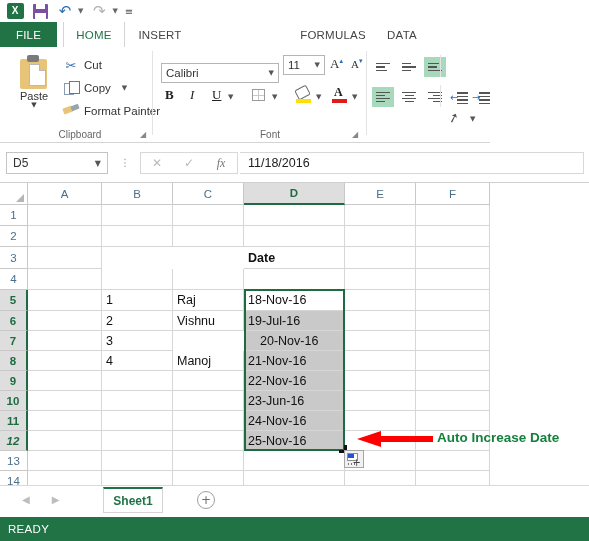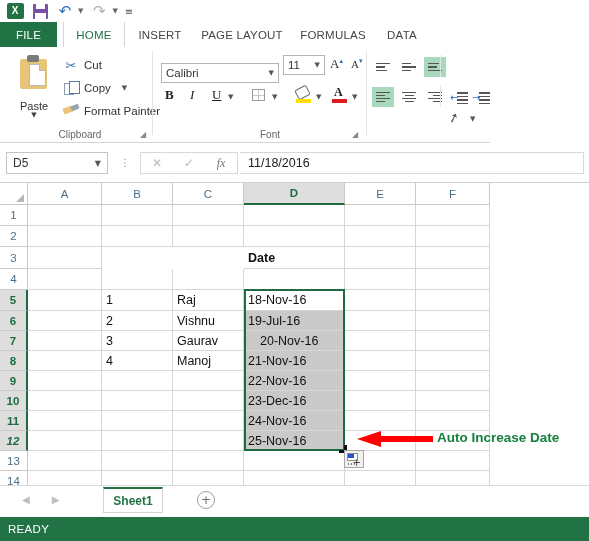--- a/index.html
+++ b/index.html
@@ -48,21 +48,21 @@
   .grp-div { position:absolute; top:4px; width:1px; height:84px; background:#e3e3e3; }
   .dialog-launcher { position:absolute; bottom:3px; font-size:8px; color:#888; font-family:"DejaVu Sans",sans-serif; }
 
   
   .clip-paste { position:absolute; left:8px; top:6px; width:52px; height:74px; display:flex; flex-direction:column; align-items:center; }
   .clipboard-img { width:30px; height:34px; position:relative; margin-top:2px; }
   .cb-body { position:absolute; left:1px; top:4px; width:27px; height:30px; background:#e8c478; border-radius:2px; }
   .cb-clip { position:absolute; left:8px; top:0px; width:12px; height:7px; background:#7a7a7a; border-radius:2px; }
   .cb-page { position:absolute; left:10px; top:9px; width:17px; height:22px; background:#fff; border:1px solid #b9b9b9; }
   .cb-page:after { content:""; position:absolute; right:-1px; top:-1px; width:6px; height:6px; background:#e8c478; border-left:1px solid #b9b9b9; border-bottom:1px solid #b9b9b9;}
-  .paste-txt { font-size:11px; color:#333; margin-top:11px; }
+  .paste-txt { font-size:11px; color:#333; margin-top:1px; }
   .paste-caret { font-size:7px; color:#444; line-height:6px; font-family:"DejaVu Sans",sans-serif; }
 
   .clip-item { position:absolute; left:63px; display:flex; align-items:center; gap:5px; font-size:11.5px; color:#333; height:18px;}
   .ci-ico { width:16px; height:15px; position:relative; display:flex; align-items:center; justify-content:center; font-size:12px; }
   .cut-ico { color:#3f6fb0; font-family:"DejaVu Sans",sans-serif; font-size:13px; }
   .copy-ico { width:15px; height:14px; position:relative; }
   .copy-ico:before { content:""; position:absolute; left:0; top:2px; width:8px; height:10px; background:#fff; border:1px solid #8a9cb5;}
   .copy-ico:after { content:""; position:absolute; left:5px; top:0px; width:9px; height:11px; background:#fff; border:1px solid #5d79a5;}
   .fp-ico { width:16px; height:14px; position:relative; }
   .fp-ico:before { content:""; position:absolute; left:0; top:3px; width:10px; height:6px; background:#e8c478; transform:rotate(-20deg); border-radius:1px;}
@@ -190,23 +190,20 @@
     <div class="tabs-bg"></div>
     <div class="tab tab-file">
         <span>FILE</span>
       </div>
     <div class="tab tab-home">
         <span>HOME</span>
       </div>
     <div class="tab tab-insert">
         <span>INSERT</span>
       </div>
-    <div class="tab tab-pagelayout">
-        <span>PAGE LAYOUT</span>
-      </div>
     <div class="tab tab-formulas">
         <span>FORMULAS</span>
       </div>
     <div class="tab tab-data">
         <span>DATA</span>
       </div>
     <div class="ribbon-rule"></div>
       <div class="ribbon-rule2"></div>
   </div>
 
@@ -478,23 +475,20 @@
     <div class="cell selfill" style="left:244px; top:128px; width:101px; height:20px;">
         <span>19-Jul-16</span>
       </div>
     <div class="cell" style="left:345px; top:128px; width:71px; height:20px;"></div>
     <div class="cell" style="left:416px; top:128px; width:74px; height:20px;"></div>
 
     <div class="cell" style="left:28px; top:148px; width:74px; height:20px;"></div>
     <div class="cell" style="left:102px; top:148px; width:71px; height:20px;">
         <span>3</span>
       </div>
-    <div class="cell" style="left:173px; top:148px; width:71px; height:20px;">
-        <span>Gaurav</span>
-      </div>
     <div class="cell selfill" style="left:244px; top:148px; width:101px; height:20px;padding-left:16px;">
         <span>20-Nov-16</span>
       </div>
     <div class="cell" style="left:345px; top:148px; width:71px; height:20px;"></div>
     <div class="cell" style="left:416px; top:148px; width:74px; height:20px;"></div>
 
     <div class="cell" style="left:28px; top:168px; width:74px; height:20px;"></div>
     <div class="cell" style="left:102px; top:168px; width:71px; height:20px;">
         <span>4</span>
       </div>
@@ -521,21 +515,21 @@
     <div class="cell" style="left:416px; top:188px; width:74px; height:20px;"></div>
 
     <div class="cell" style="left:28px; top:208px; width:74px; height:20px;"></div>
     <div class="cell" style="left:102px; top:208px; width:71px; height:20px;">
         <span></span>
       </div>
     <div class="cell" style="left:173px; top:208px; width:71px; height:20px;">
         <span></span>
       </div>
     <div class="cell selfill" style="left:244px; top:208px; width:101px; height:20px;">
-        <span>23-Dec-16</span>
+        <span>23-Jun-16</span>
       </div>
     <div class="cell" style="left:345px; top:208px; width:71px; height:20px;"></div>
     <div class="cell" style="left:416px; top:208px; width:74px; height:20px;"></div>
 
     <div class="cell" style="left:28px; top:228px; width:74px; height:20px;"></div>
     <div class="cell" style="left:102px; top:228px; width:71px; height:20px;">
         <span></span>
       </div>
     <div class="cell" style="left:173px; top:228px; width:71px; height:20px;">
         <span></span>

